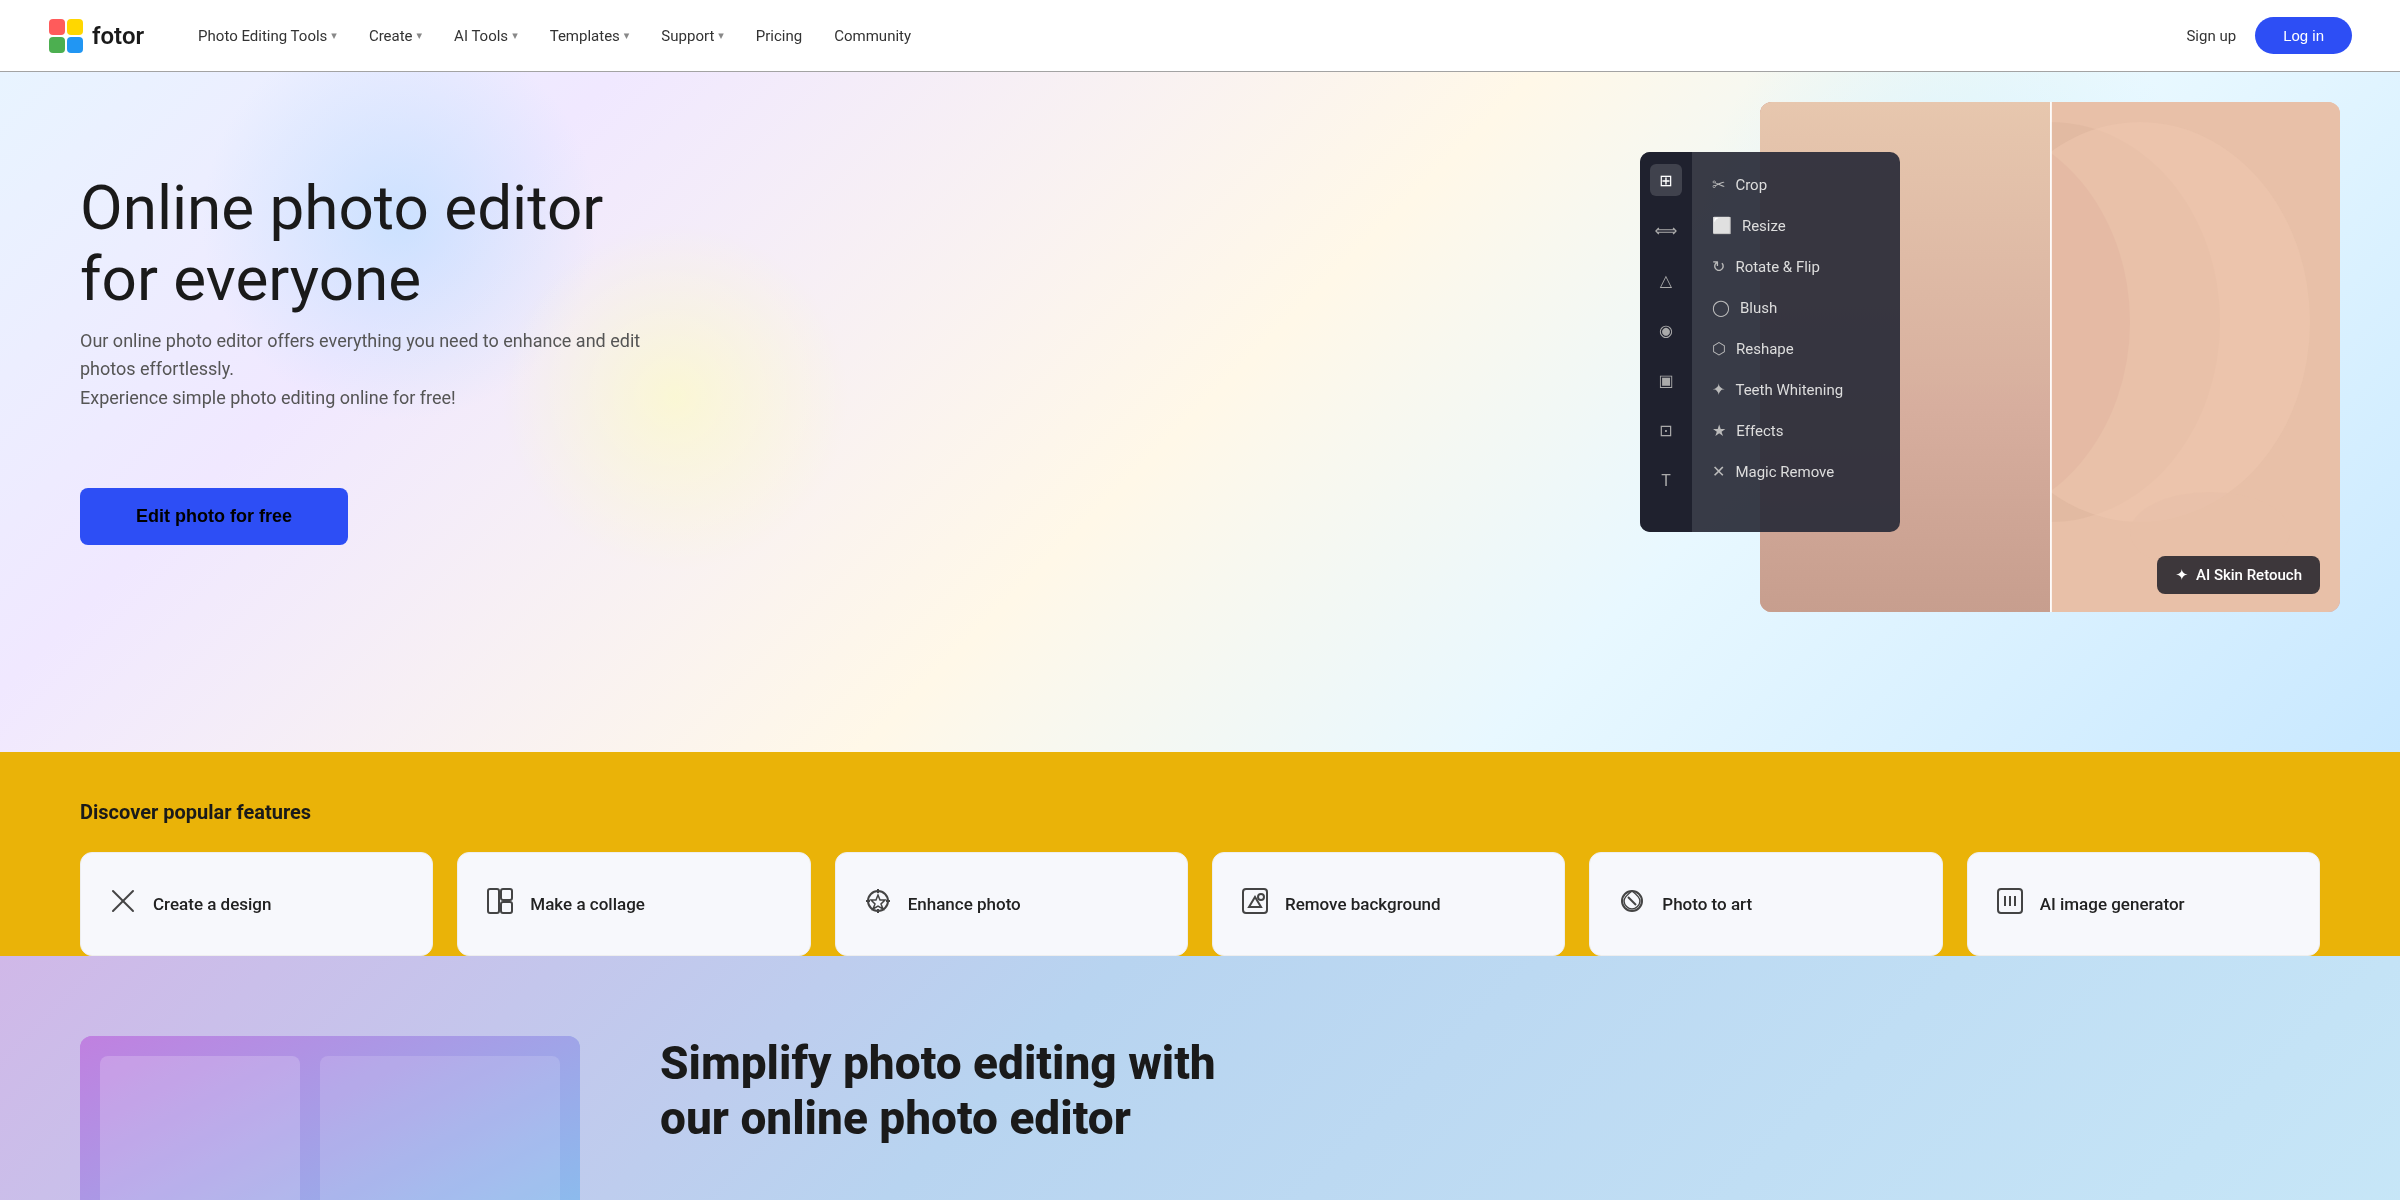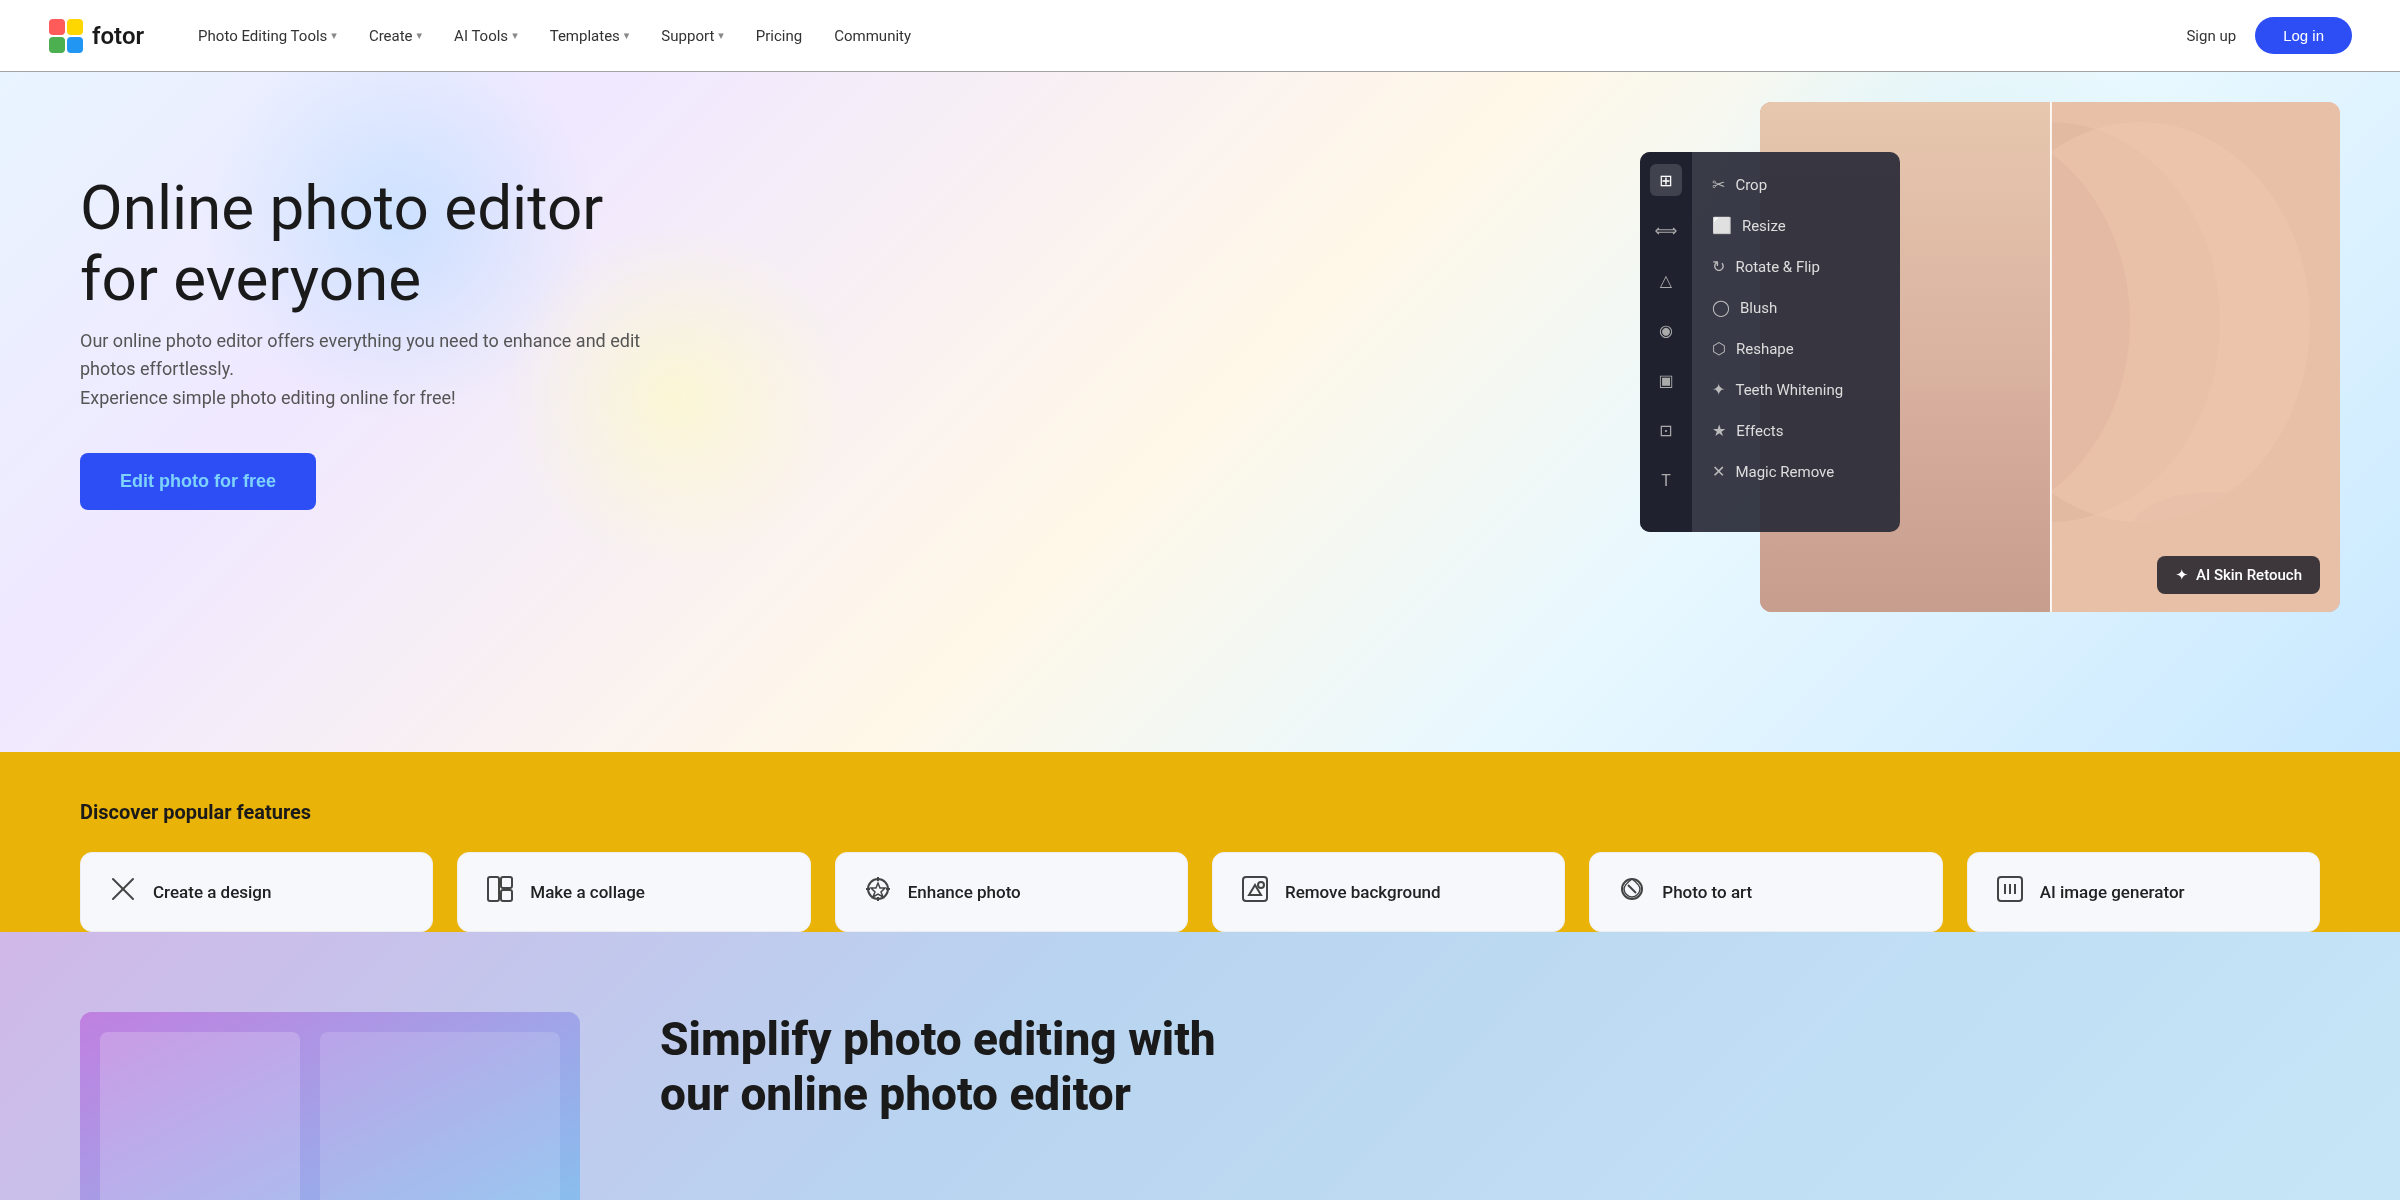--- a/index.html
+++ b/index.html
@@ -100,27 +100,28 @@
     }
     .hero-sub {
       font-size: 18px;
       color: #555;
       line-height: 1.6;
       margin-bottom: 40px;
       max-width: 580px;
     }
     .edit-btn {
       background: #2d4ef5;
-      color: #7dd3fc;
+      color: #000000;
       border: none;
       border-radius: 8px;
-      padding: 18px 40px;
+      padding: 18px 56px;
       font-size: 18px;
       font-weight: 600;
       cursor: pointer;
+      margin-top: 35px;
     }
 
     
     .hero-right {
       position: absolute;
       right: 60px;
       top: 30px;
       width: 700px;
       height: 520px;
       z-index: 2;
@@ -252,21 +253,21 @@
     }
     .features-grid {
       display: flex;
       gap: 24px;
       flex-wrap: nowrap;
     }
     .feature-card {
       flex: 1;
       background: #f7f8fc;
       border-radius: 12px;
-      padding: 22px 28px;
+      padding: 34px 28px;
       display: flex;
       align-items: center;
       gap: 16px;
       cursor: pointer;
       border: 1px solid #eee;
       min-width: 0;
     }
     .feature-icon {
       font-size: 26px;
       color: #444;

